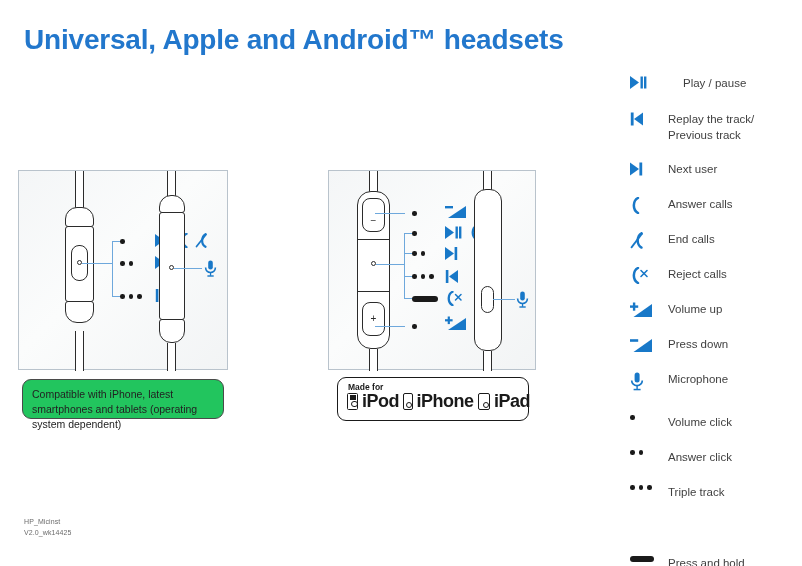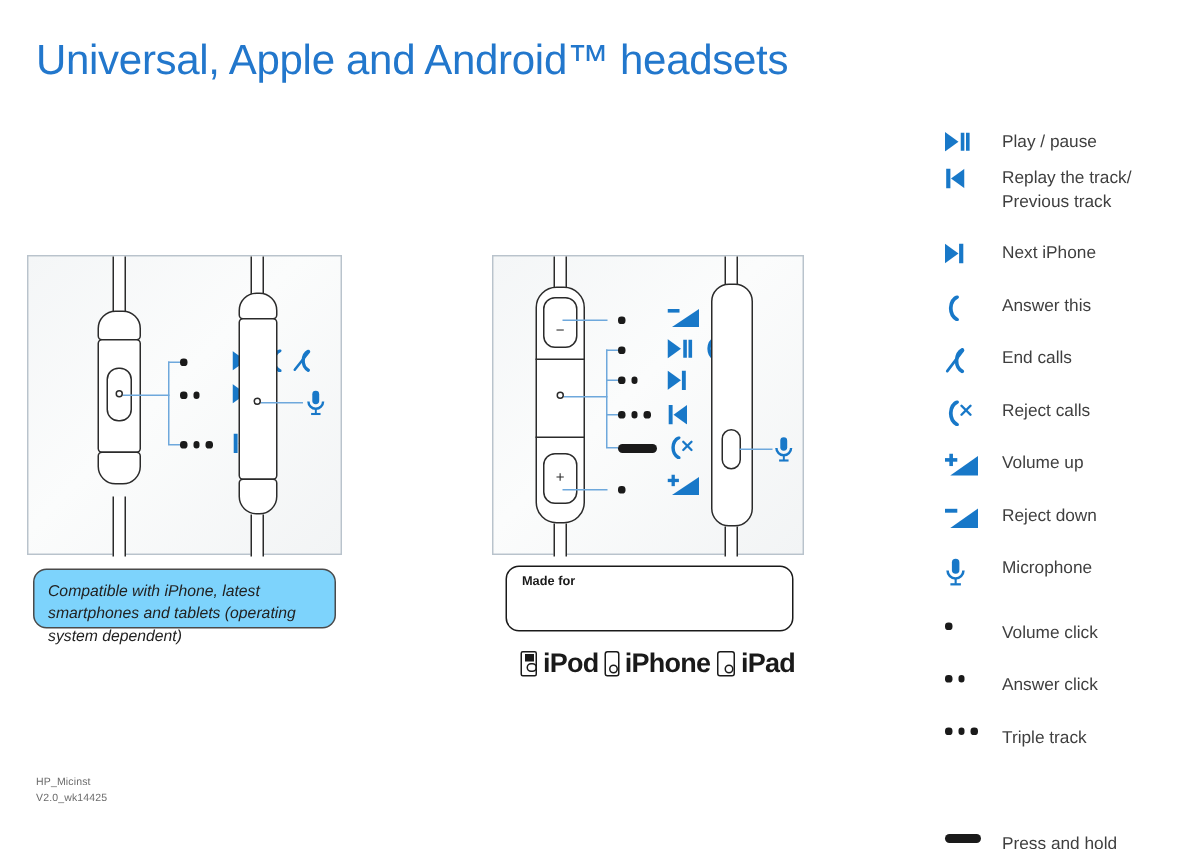--- a/index.html
+++ b/index.html
@@ -10,21 +10,21 @@
     font-family:"Liberation Sans", sans-serif;
     color:#3c3c3c;
     overflow:hidden;
     position:relative;
   }
   .page{position:absolute;inset:0;}
 
   
   .title{
     position:absolute;left:24px;top:24px;
-    font-size:28px;font-weight:400;letter-spacing:-0.2px;
+    font-size:28px;font-weight:700;letter-spacing:-0.2px;
     color:#2277cc;white-space:nowrap;
   }
   .subtitle{
     position:absolute;left:25px;top:71px;
     font-size:13.5px;color:#3f3f3f;white-space:nowrap;
   }
 
   
   .panel{
     position:absolute;
@@ -71,34 +71,33 @@
   .dots{position:absolute;display:flex;gap:4px;align-items:center;}
   .dots .d{width:4.5px;height:4.5px;border-radius:50%;background:#1a1a1a;}
   .holdbar{position:absolute;width:26px;height:5.5px;border-radius:3px;background:#1a1a1a;}
 
   
   .glyphrow{position:absolute;display:flex;align-items:center;gap:7px;color:#1878c8;}
 
   
   .caption-box{
     position:absolute;border:1px solid #4a4a4a;border-radius:9px;
-    background:#7dd3fc;box-sizing:border-box;
+    background:#22c55e;box-sizing:border-box;
     font-size:10.5px;line-height:1.45;color:#222;
     padding:7px 9px;
-    font-style:italic;
   }
   #caption-left{left:22px;top:379px;width:202px;height:40px;}
 
   #mfi-badge{
     position:absolute;left:337px;top:377px;width:192px;height:44px;
     border:1.6px solid #1a1a1a;border-radius:9px;background:#fff;
     box-sizing:border-box;
   }
   .mfi-made{position:absolute;left:10px;top:4px;font-size:8.5px;font-weight:700;color:#1a1a1a;}
-  .mfi-row{position:absolute;left:9px;top:14px;display:flex;align-items:center;gap:4px;margin-top:41px;}
+  .mfi-row{position:absolute;left:9px;top:14px;display:flex;align-items:center;gap:4px;}
   .mfi-word{font-size:18px;font-weight:700;color:#1a1a1a;letter-spacing:-0.5px;line-height:1;}
   .dev{border:1.6px solid #1a1a1a;box-sizing:border-box;background:#fff;}
   .dev-ipod{width:11px;height:17px;border-radius:1.5px;position:relative;}
   .dev-ipod::before{content:"";position:absolute;left:1.5px;top:1.5px;right:1.5px;height:5px;background:#1a1a1a;}
   .dev-ipod::after{content:"";position:absolute;left:3px;bottom:1.5px;width:4.5px;height:4.5px;border:1.2px solid #1a1a1a;border-radius:50%;}
   .dev-iphone{width:9.5px;height:17px;border-radius:2px;position:relative;}
   .dev-iphone::after{content:"";position:absolute;left:2.2px;bottom:1px;width:4px;height:4px;border:1px solid #1a1a1a;border-radius:50%;}
   .dev-ipad{width:12.5px;height:17px;border-radius:2px;position:relative;}
   .dev-ipad::after{content:"";position:absolute;left:4px;bottom:1px;width:4px;height:4px;border:1px solid #1a1a1a;border-radius:50%;}
 
@@ -320,21 +319,21 @@
     </div>
   </div>
 
   <div class="footer">
     <div>HP_Micinst</div>
     <div>V2.0_wk14425</div>
   </div>
 
   <div id="legend">
 
-    <div class="leg-item" style="top:18px;">
+    <div class="leg-item" style="top:6px;gap:15px;">
       <span class="leg-icon">
         <svg width="17" height="13" viewBox="0 0 17 13">
             <polygon points="0,0 9,6.5 0,13" fill="#1878c8"></polygon>
             <rect x="10.5" y="0.5" width="2.4" height="12" fill="#1878c8"></rect>
             <rect x="14" y="0.5" width="2.4" height="12" fill="#1878c8"></rect>
           </svg>
       </span>
       <span class="leg-label">Play / pause</span>
     </div>
 
@@ -349,30 +348,30 @@
 Previous track</span>
     </div>
 
     <div class="leg-item" style="top:92px;">
       <span class="leg-icon">
         <svg width="13" height="14" viewBox="0 0 13 14">
             <polygon points="0,0.5 9,7 0,13.5" fill="#1878c8"></polygon>
             <rect x="9.4" y="0.5" width="2.8" height="13" fill="#1878c8"></rect>
           </svg>
       </span>
-      <span class="leg-label">Next iPhone</span>
+      <span class="leg-label">Next user</span>
     </div>
 
     <div class="leg-item" style="top:127px;">
       <span class="leg-icon">
         <svg width="10" height="17" viewBox="0 0 10 17">
             <path d="M8 1 C3 3.5 2 12.5 8 16" stroke="#1878c8" stroke-width="2.5" fill="none" stroke-linecap="round"></path>
           </svg>
       </span>
-      <span class="leg-label">Answer this</span>
+      <span class="leg-label">Answer calls</span>
     </div>
 
     <div class="leg-item" style="top:162px;">
       <span class="leg-icon">
         <svg width="15" height="17" viewBox="0 0 15 17">
             <path d="M11.5 1.2 C7 3.6 6 12.4 11.5 15.6" stroke="#1878c8" stroke-width="2.4" fill="none" stroke-linecap="round"></path>
             <line x1="1.5" y1="15.4" x2="12" y2="1.6" stroke="#1878c8" stroke-width="1.8" stroke-linecap="round"></line>
           </svg>
       </span>
       <span class="leg-label">End calls</span>
@@ -400,21 +399,21 @@
       <span class="leg-label">Volume up</span>
     </div>
 
     <div class="leg-item" style="top:267px;">
       <span class="leg-icon">
         <svg width="24" height="16" viewBox="0 0 24 16">
             <polygon points="3.5,15 22,2 22,15" fill="#1878c8"></polygon>
             <rect x="0" y="2.2" width="8.2" height="2.6" fill="#1878c8"></rect>
           </svg>
       </span>
-      <span class="leg-label">Reject down</span>
+      <span class="leg-label">Press down</span>
     </div>
 
     <div class="leg-item" style="top:302px;">
       <span class="leg-icon">
         <svg width="14" height="19" viewBox="0 0 14 19">
             <rect x="4.6" y="0.5" width="5" height="10" rx="2.5" fill="#1878c8"></rect>
             <path d="M1.7 8.4 a5.3 5.3 0 0 0 10.6 0" stroke="#1878c8" stroke-width="1.7" fill="none"></path>
             <rect x="6.4" y="13.6" width="1.4" height="3.6" fill="#1878c8"></rect>
             <rect x="3.6" y="16.8" width="7" height="1.5" fill="#1878c8"></rect>
           </svg>

